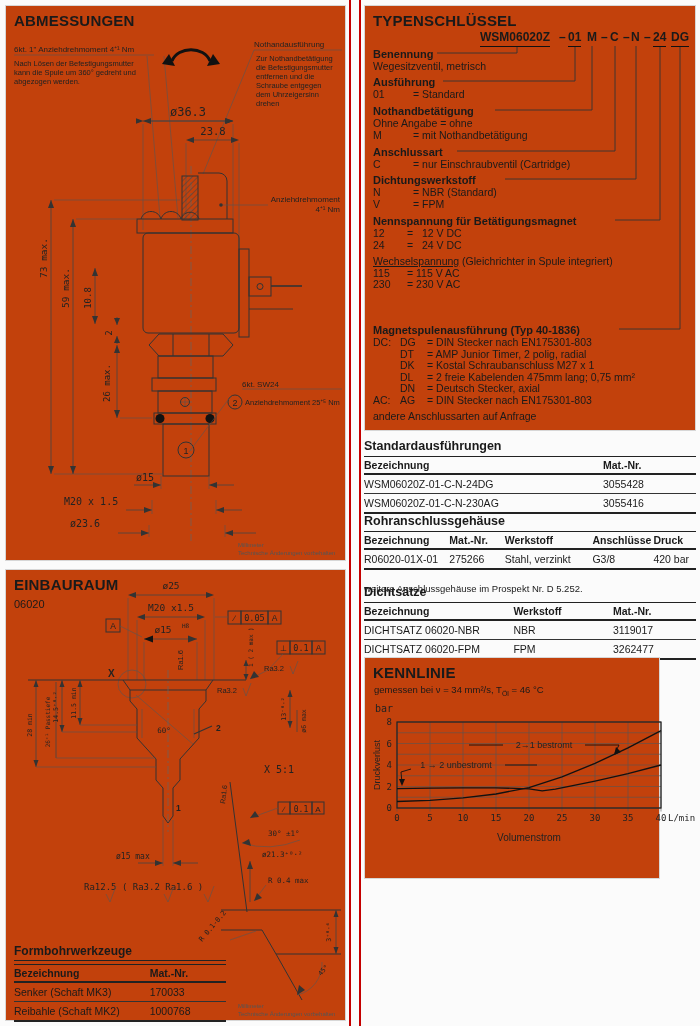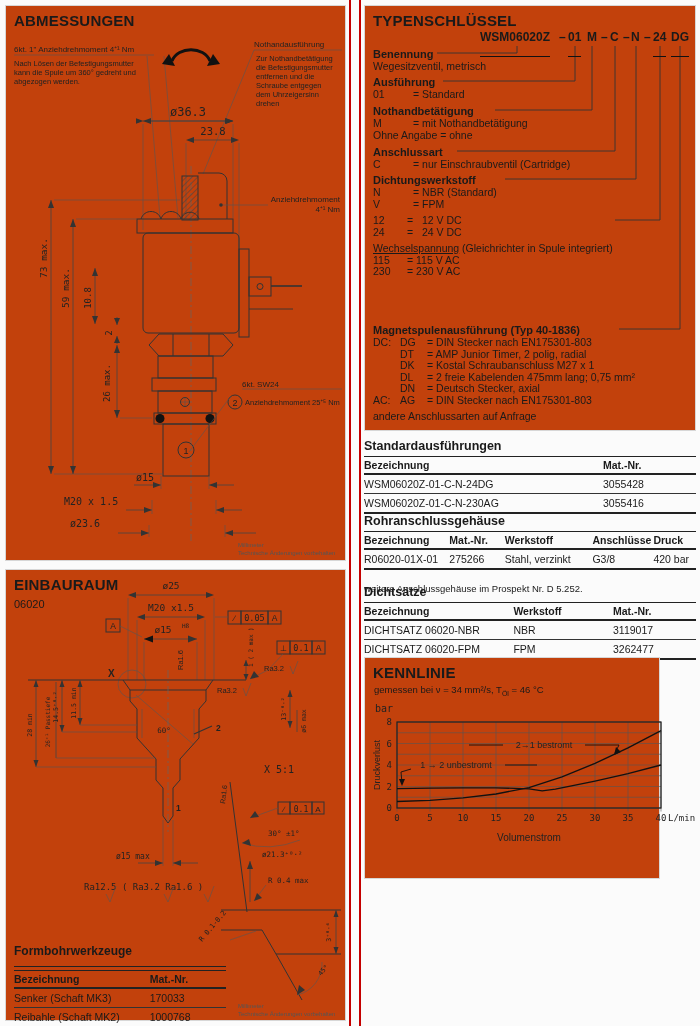--- a/index.html
+++ b/index.html
@@ -10,21 +10,21 @@
   .redline{position:absolute;top:0;width:2px;height:1026px;background:#c40000}
   svg{position:absolute;left:0;top:0}
   svg text{fill:#222;font-family:"Liberation Sans",sans-serif}
   .mono{font-family:"DejaVu Sans Mono",monospace}
   .ln{stroke:#333;stroke-width:1;fill:none}
   .thin{stroke:#555;stroke-width:.6;fill:none}
   .dim{stroke:#444;stroke-width:.8;fill:none}
   .cl{stroke:#666;stroke-width:.7;stroke-dasharray:8 3 2 3;fill:none}
   
   #p-typen .seg{position:absolute;top:24px;font-size:12px;font-weight:bold;white-space:pre}
-  #p-typen .seg.u{border-bottom:1.6px solid #111;padding-bottom:12px}
+  #p-typen .seg.u{border-bottom:1.6px solid #111;padding-bottom:2px}
   .tk-sec{position:absolute;left:8px;right:2px}
   .tk-h{font-weight:bold;font-size:11px;margin-bottom:1px}
   .tk-line{font-size:10.5px;line-height:11.5px;white-space:pre}
   .tk-line .c1{display:inline-block;min-width:40px}
   .tk-line .cn{display:inline-block;min-width:34px}
   .tk-line .pp{display:inline-block;min-width:27px}
   .tk-line .cc{display:inline-block;min-width:27px}
   .usub{text-decoration:underline}
   .tk-gap{height:5px}
   
@@ -34,21 +34,21 @@
   th{text-align:left;font-weight:bold;border-top:1px solid #222;border-bottom:2px solid #222;padding:2px 2px 2px 0}
   td{border-bottom:1px solid #333;padding:3px 2px 3px 0}
   tr.last td{border-bottom:2px solid #222}
   .tbl-note{font-size:9.5px;margin-top:13px}
   
   .kl-sub{position:absolute;left:9px;top:26px;font-size:9.5px}
   .kl-sub sub{font-size:7px}
   .curve{fill:none;stroke:#111;stroke-width:1.3}
   
   #tools{position:absolute;left:8px;top:374px;width:212px}
-  #tools .tbl-title{font-size:12px;border-bottom:1px solid #222;padding-bottom:8px}
+  #tools .tbl-title{font-size:12px;border-bottom:1px solid #222;padding-bottom:2px}
   #tools table{font-size:10.5px}
   .ftr{font-size:6px;fill:#555}
 </style>
 </head>
 <body>
 
 <svg width="0" height="0">
   <defs>
     <marker id="ah" markerWidth="9" markerHeight="8" refX="7.5" refY="3" orient="auto" markerUnits="userSpaceOnUse">
       <path d="M0,0 L8,3 L0,6 Z" fill="#333"></path>
@@ -402,33 +402,34 @@
     <div class="tk-sec" style="top:42px">
       <div class="tk-h">Benennung</div>
       <div class="tk-line">Wegesitzventil, metrisch</div>
     </div>
     <div class="tk-sec" style="top:70px">
       <div class="tk-h">Ausführung</div>
       <div class="tk-line"><span class="c1">01</span><span>= Standard</span></div>
     </div>
     <div class="tk-sec" style="top:99px">
       <div class="tk-h">Nothandbetätigung</div>
+      <div class="tk-line">Ohne Angabe = ohne</div>
       <div class="tk-line"><span class="c1">M</span><span>= mit Nothandbetätigung</span></div>
-      <div class="tk-line">Ohne Angabe = ohne</div>
     </div>
     <div class="tk-sec" style="top:140px">
       <div class="tk-h">Anschlussart</div>
       <div class="tk-line"><span class="c1">C</span><span>= nur Einschraubventil (Cartridge)</span></div>
     </div>
     <div class="tk-sec" style="top:168px">
       <div class="tk-h">Dichtungswerkstoff</div>
       <div class="tk-line"><span class="c1">N</span><span>= NBR (Standard)</span></div>
       <div class="tk-line"><span class="c1">V</span><span>= FPM</span></div>
     </div>
     <div class="tk-sec" style="top:209px">
+      <div class="tk-h">Nennspannung für Betätigungsmagnet</div>
       <div class="tk-line"><span class="cn">12</span><span>=   12 V DC</span></div>
       <div class="tk-line"><span class="cn">24</span><span>=   24 V DC</span></div>
       <div class="tk-gap"></div>
       <div class="tk-line"><span class="usub">Wechselspannung</span><span> (Gleichrichter in Spule integriert)</span></div>
       <div class="tk-line"><span class="cn">115</span><span>= 115 V AC</span></div>
       <div class="tk-line"><span class="cn">230</span><span>= 230 V AC</span></div>
     </div>
     <div class="tk-sec" style="top:318px">
       <div class="tk-h">Magnetspulenausführung (Typ 40-1836)</div>
       <div class="tk-line"><span class="pp">DC:</span><span class="cc">DG</span><span>= DIN Stecker nach EN175301-803</span></div>

